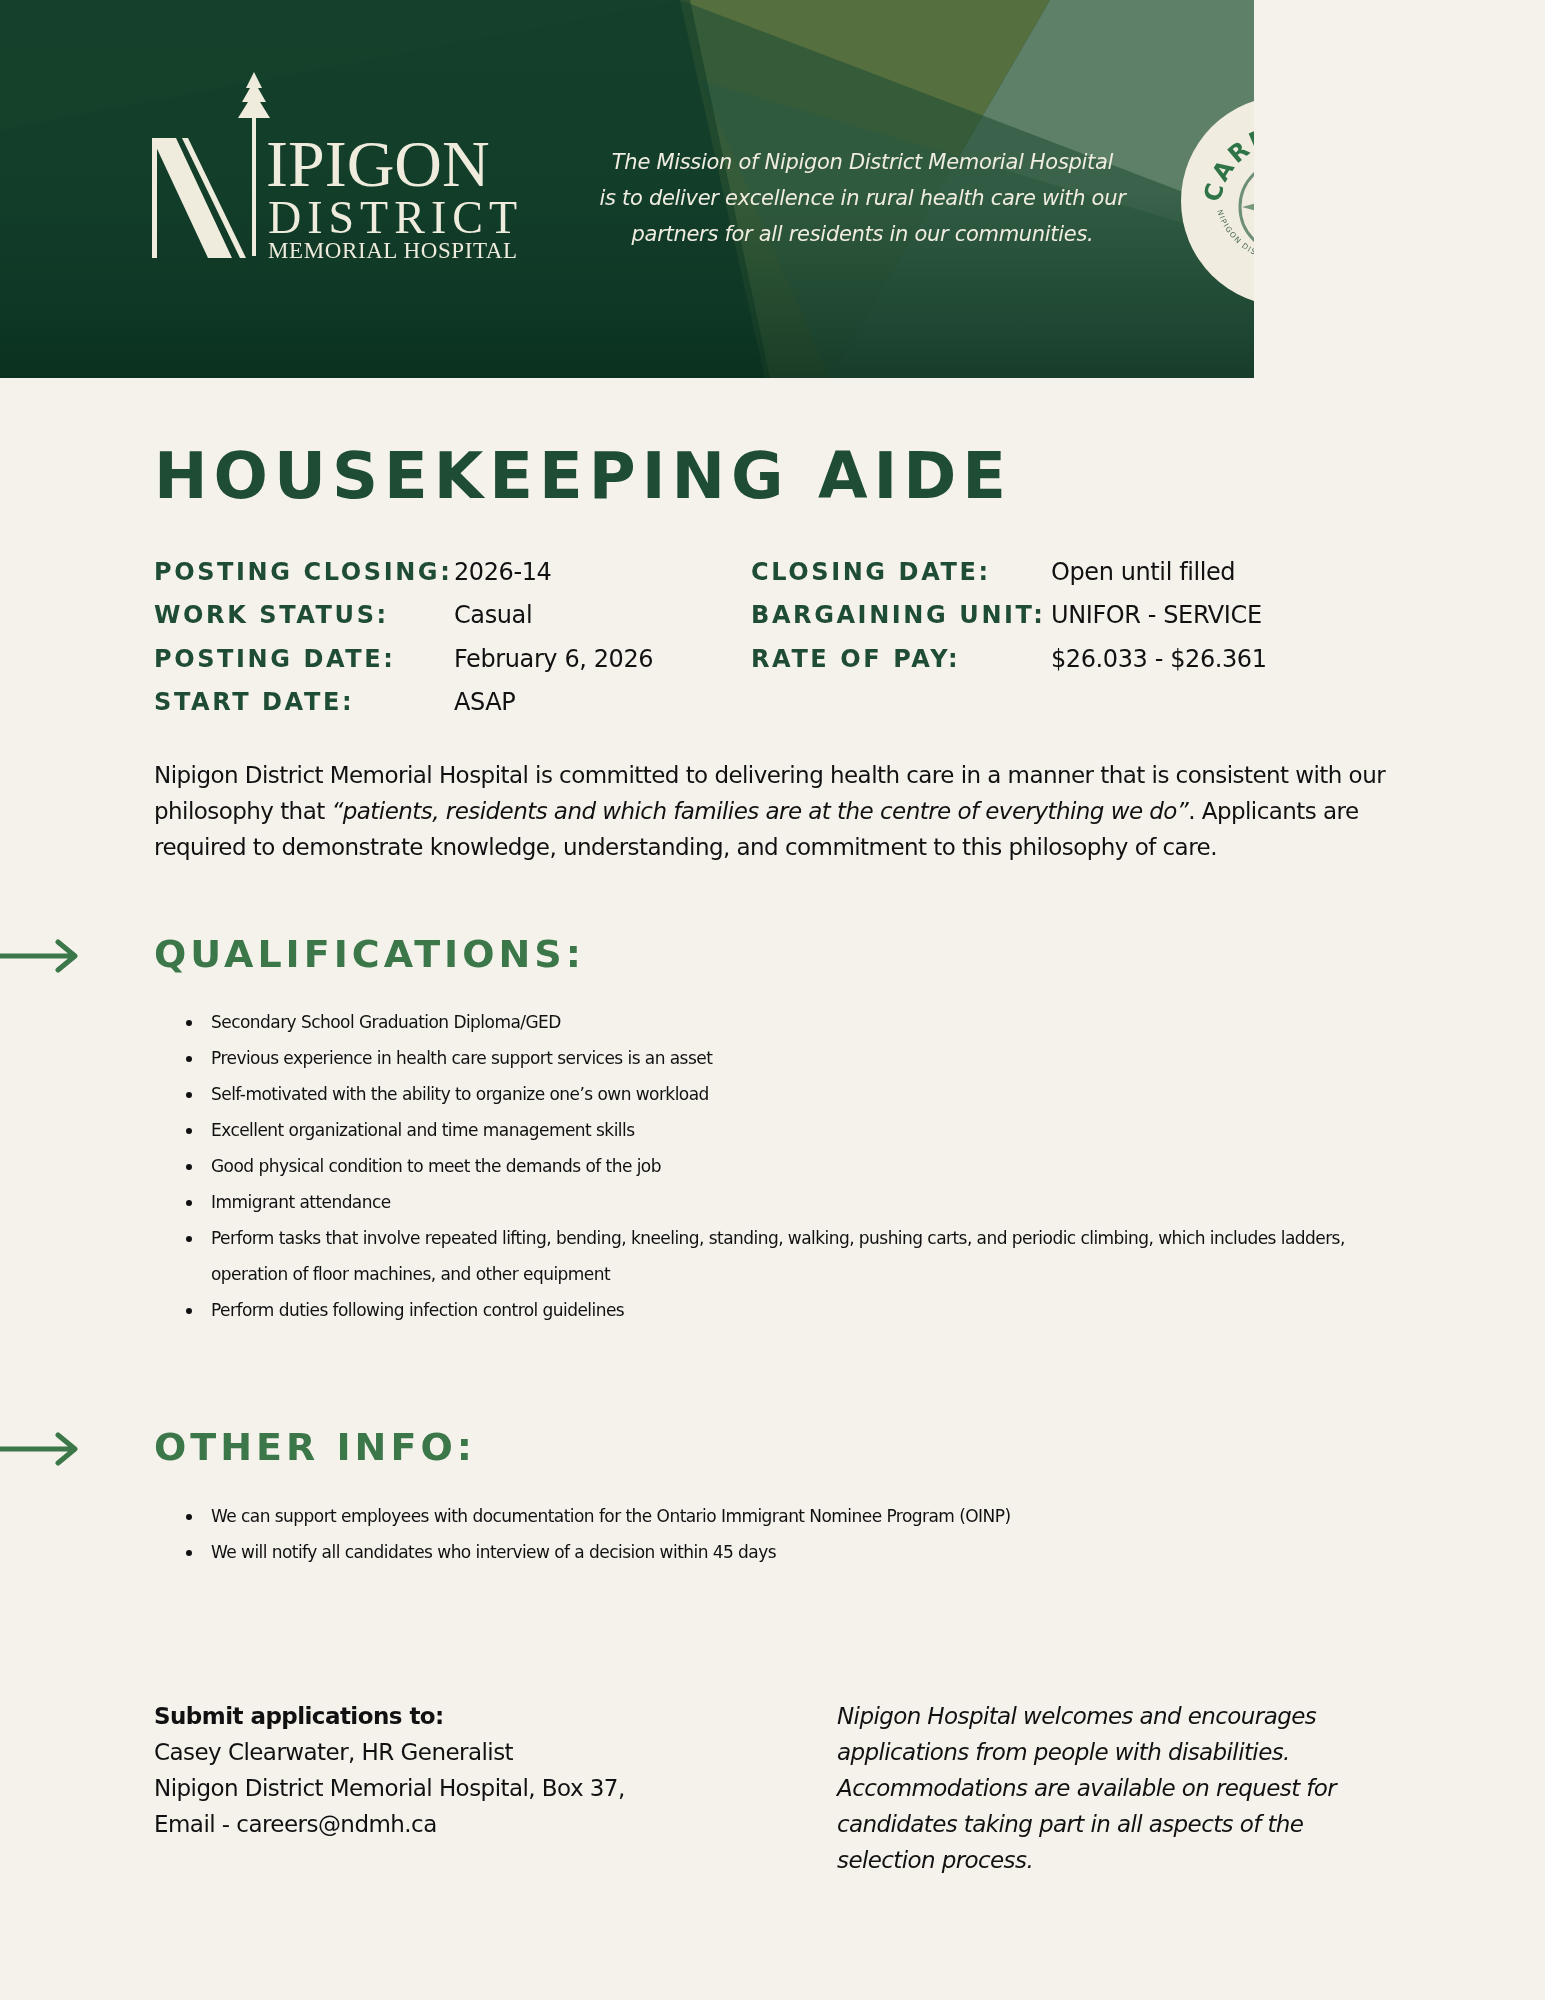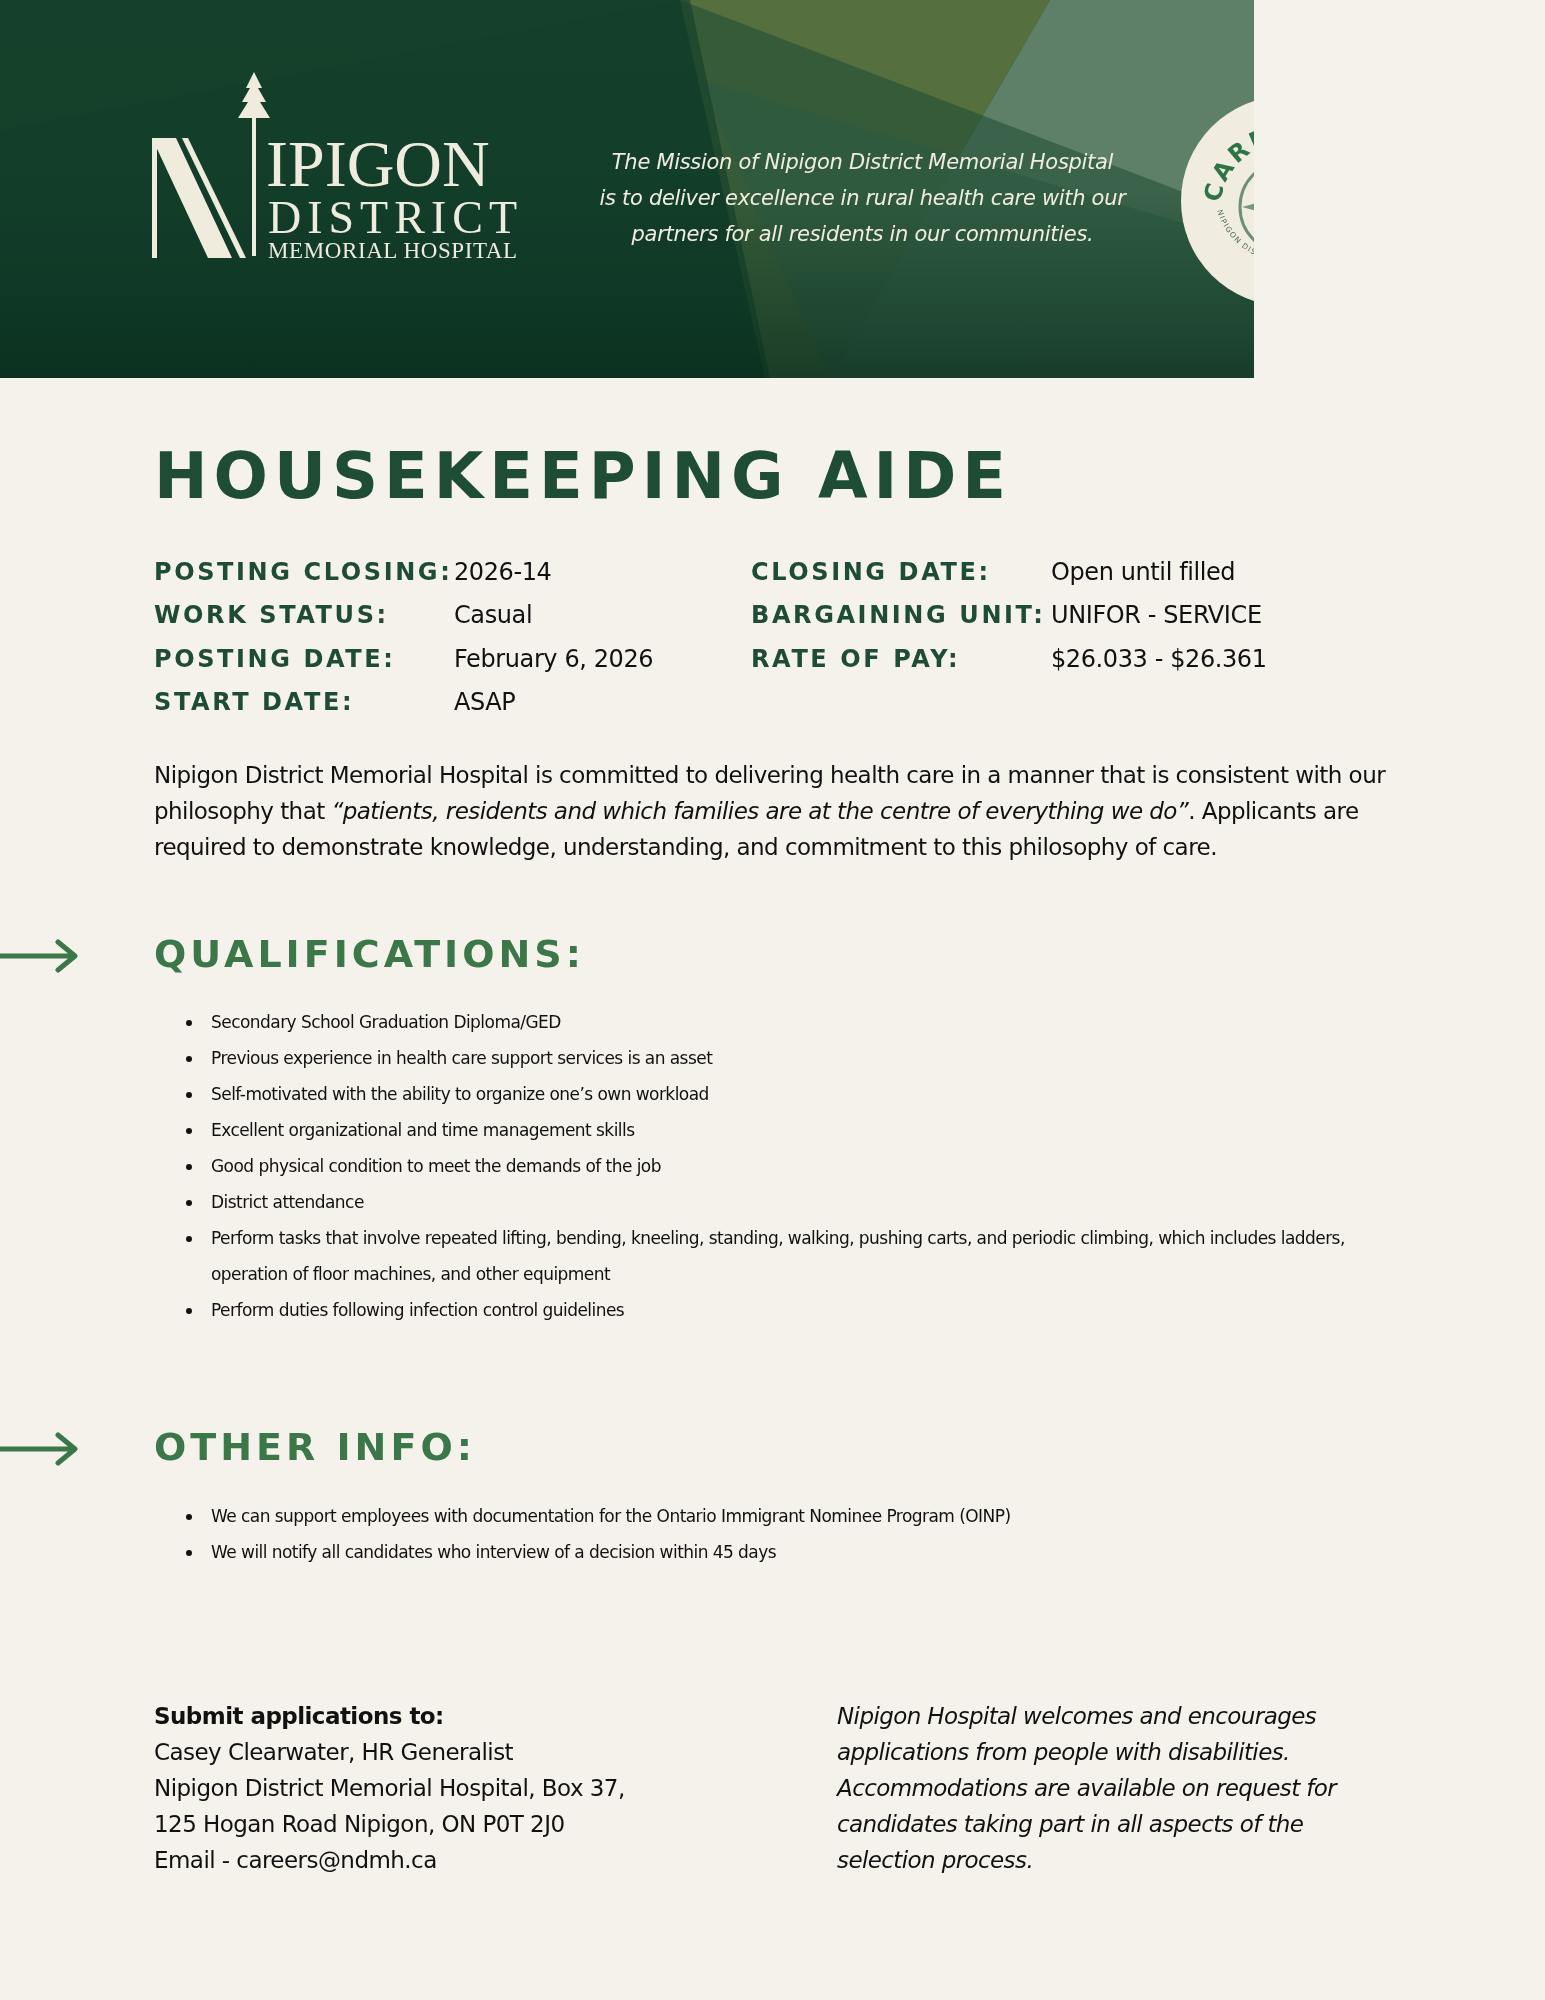--- a/index.html
+++ b/index.html
@@ -179,35 +179,34 @@
 <svg class="arrow" style="top:936px;" viewBox="0 0 80 40">
   <path d="M0,20 H74 M58,6 L75,20 L58,34" fill="none" stroke="#3b7748" stroke-width="5" stroke-linecap="round" stroke-linejoin="round"></path>
 </svg>
 <h2 class="section-title" style="top:934px;">QUALIFICATIONS:</h2>
 <ul class="bullets" style="top:988px;">
   <li><span class="dot"></span><span>Secondary School Graduation Diploma/GED</span></li>
   <li><span class="dot"></span><span>Previous experience in health care support services is an asset</span></li>
   <li><span class="dot"></span><span>Self-motivated with the ability to organize one’s own workload</span></li>
   <li><span class="dot"></span><span>Excellent organizational and time management skills</span></li>
   <li><span class="dot"></span><span>Good physical condition to meet the demands of the job</span></li>
-  <li><span class="dot"></span><span>District attendance</span></li>
+  <li><span class="dot"></span><span>Immigrant attendance</span></li>
   <li><span class="dot"></span><span>Perform tasks that involve repeated lifting, bending, kneeling, standing, walking, pushing carts, and periodic climbing, which includes ladders, operation of floor machines, and other equipment</span></li>
   <li><span class="dot"></span><span>Perform duties following infection control guidelines</span></li>
 </ul>
 
 <svg class="arrow" style="top:1429px;" viewBox="0 0 80 40">
   <path d="M0,20 H74 M58,6 L75,20 L58,34" fill="none" stroke="#3b7748" stroke-width="5" stroke-linecap="round" stroke-linejoin="round"></path>
 </svg>
 <h2 class="section-title" style="top:1427px;">OTHER INFO:</h2>
 <ul class="bullets" style="top:1482px;">
   <li><span class="dot"></span><span>We can support employees with documentation for the Ontario Immigrant Nominee Program (OINP)</span></li>
   <li><span class="dot"></span><span>We will notify all candidates who interview of a decision within 45 days</span></li>
 </ul>
 
 <div class="submit">
   <div class="head">Submit applications to:</div>
   <div>Casey Clearwater, HR Generalist</div>
   <div>Nipigon District Memorial Hospital, Box 37,</div>
-  <div>125 Hogan Road Nipigon, ON P0T 2J0</div>
   <div>Email - careers@ndmh.ca</div>
 </div>
 
 <div class="accom">Nipigon Hospital welcomes and encourages applications from people with disabilities. Accommodations are available on request for candidates taking part in all aspects of the selection process.</div>
 
 </body></html>

